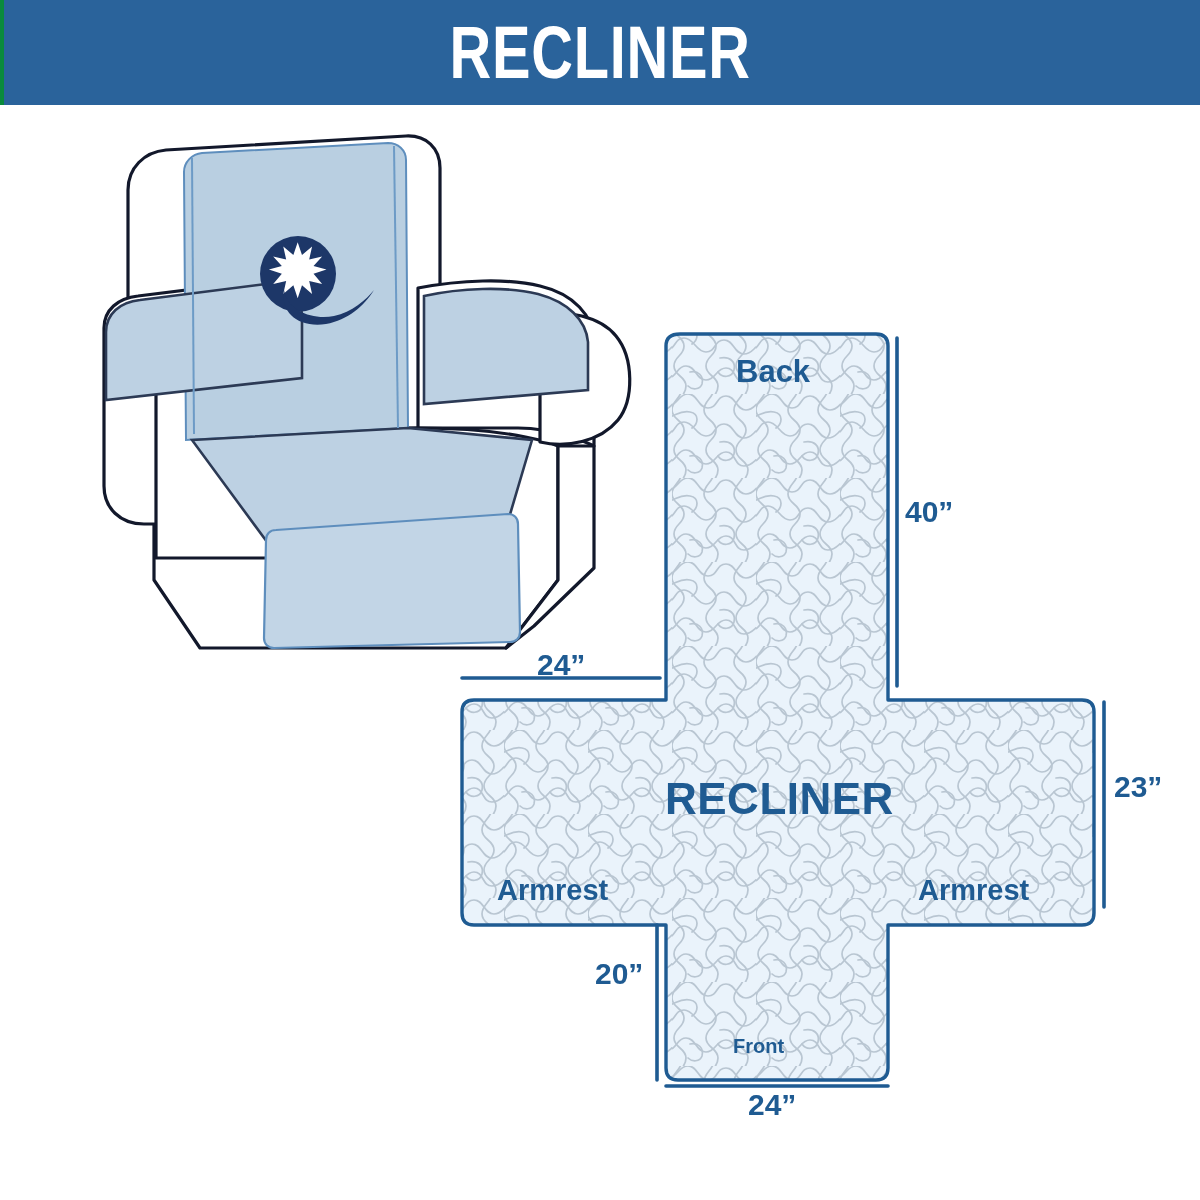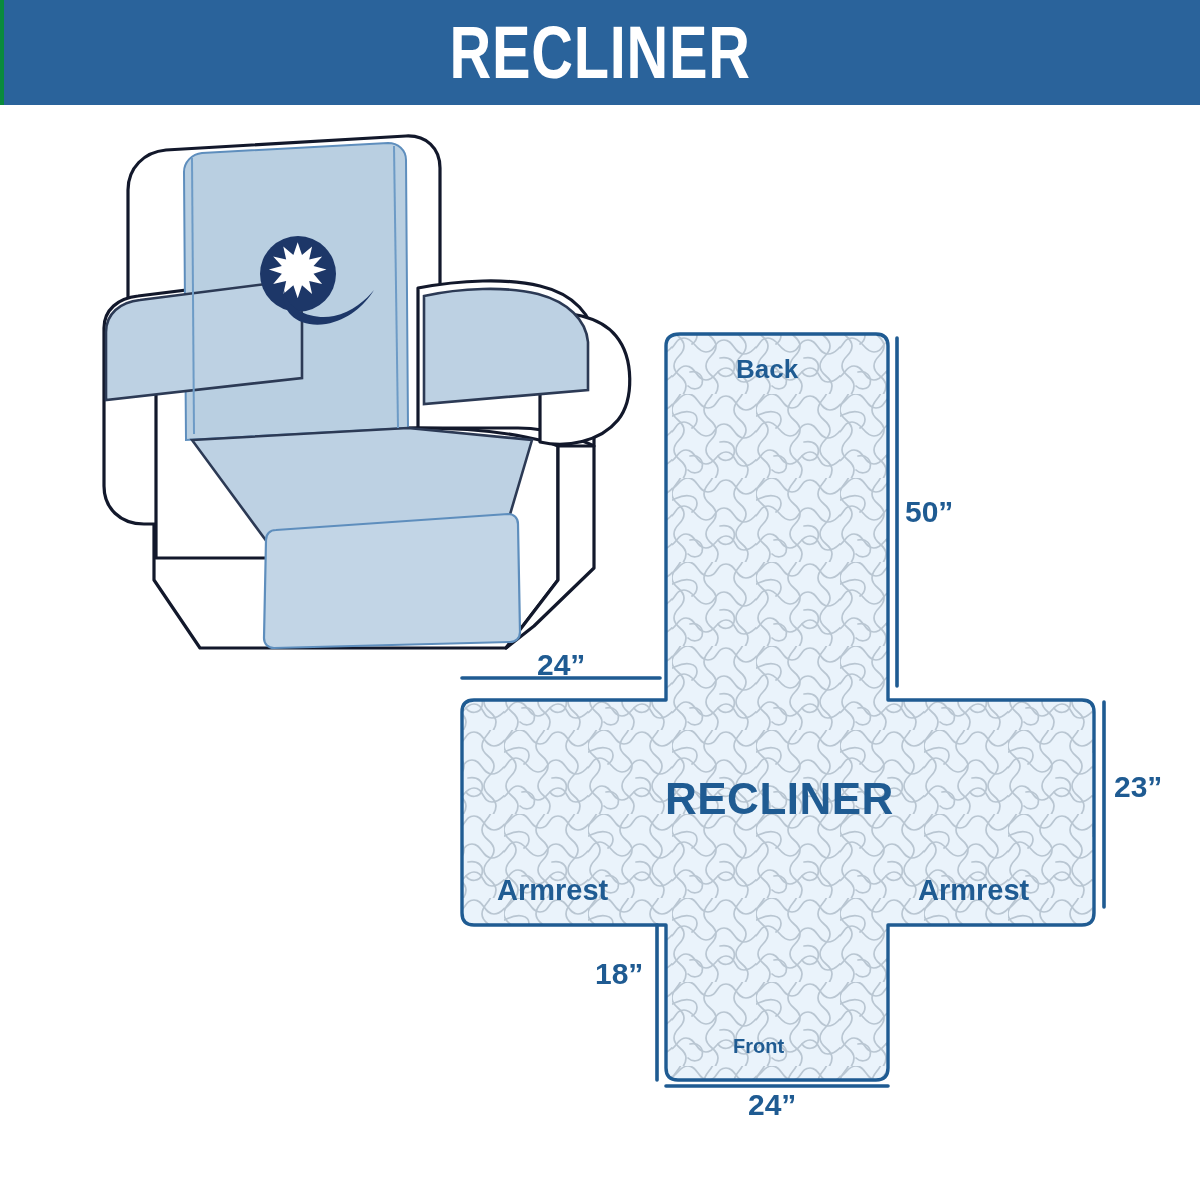--- a/index.html
+++ b/index.html
@@ -33,21 +33,21 @@
   .diagram svg{display:block;}
 
   .dim-label{
     position:absolute;color:#1f5b92;font-weight:bold;font-size:30px;
     white-space:nowrap;font-family:"Liberation Sans","DejaVu Sans",sans-serif;
   }
   .panel-label{
     position:absolute;color:#1f5b92;font-weight:bold;white-space:nowrap;
     font-family:"Liberation Sans","DejaVu Sans",sans-serif;
   }
-  .lbl-back{font-size:26px;left:736px;top:354px;}
+  .lbl-back{font-size:31px;left:736px;top:354px;}
   .lbl-front{font-size:20px;left:733px;top:1035px;}
   .lbl-arm-l{font-size:29px;left:497px;top:874px;}
   .lbl-arm-r{font-size:29px;left:918px;top:874px;}
   .lbl-center{font-size:44px;left:665px;top:774px;letter-spacing:0.5px;}
 </style>
 </head>
 <body>
 
 <div id="stage">
 
@@ -171,20 +171,20 @@
         <line x1="246" y1="776" x2="468" y2="776"></line>
       </g>
     </svg>
 
     <span class="panel-label lbl-back" style="left:316px;top:44px;">Back</span>
     <span class="panel-label lbl-arm-l" style="left:77px;top:564px;">Armrest</span>
     <span class="panel-label lbl-arm-r" style="left:498px;top:564px;">Armrest</span>
     <span class="panel-label lbl-front" style="left:313px;top:725px;">Front</span>
     <span class="panel-label lbl-center" style="left:245px;top:464px;">RECLINER</span>
 
-    <span class="dim-label" style="left:485px;top:185px;">50”</span>
+    <span class="dim-label" style="left:485px;top:185px;">40”</span>
     <span class="dim-label" style="left:694px;top:460px;">23”</span>
     <span class="dim-label" style="left:117px;top:338px;">24”</span>
-    <span class="dim-label" style="left:175px;top:647px;">18”</span>
+    <span class="dim-label" style="left:175px;top:647px;">20”</span>
     <span class="dim-label" style="left:328px;top:778px;">24”</span>
   </div>
 
 </div>
 
 </body></html>

